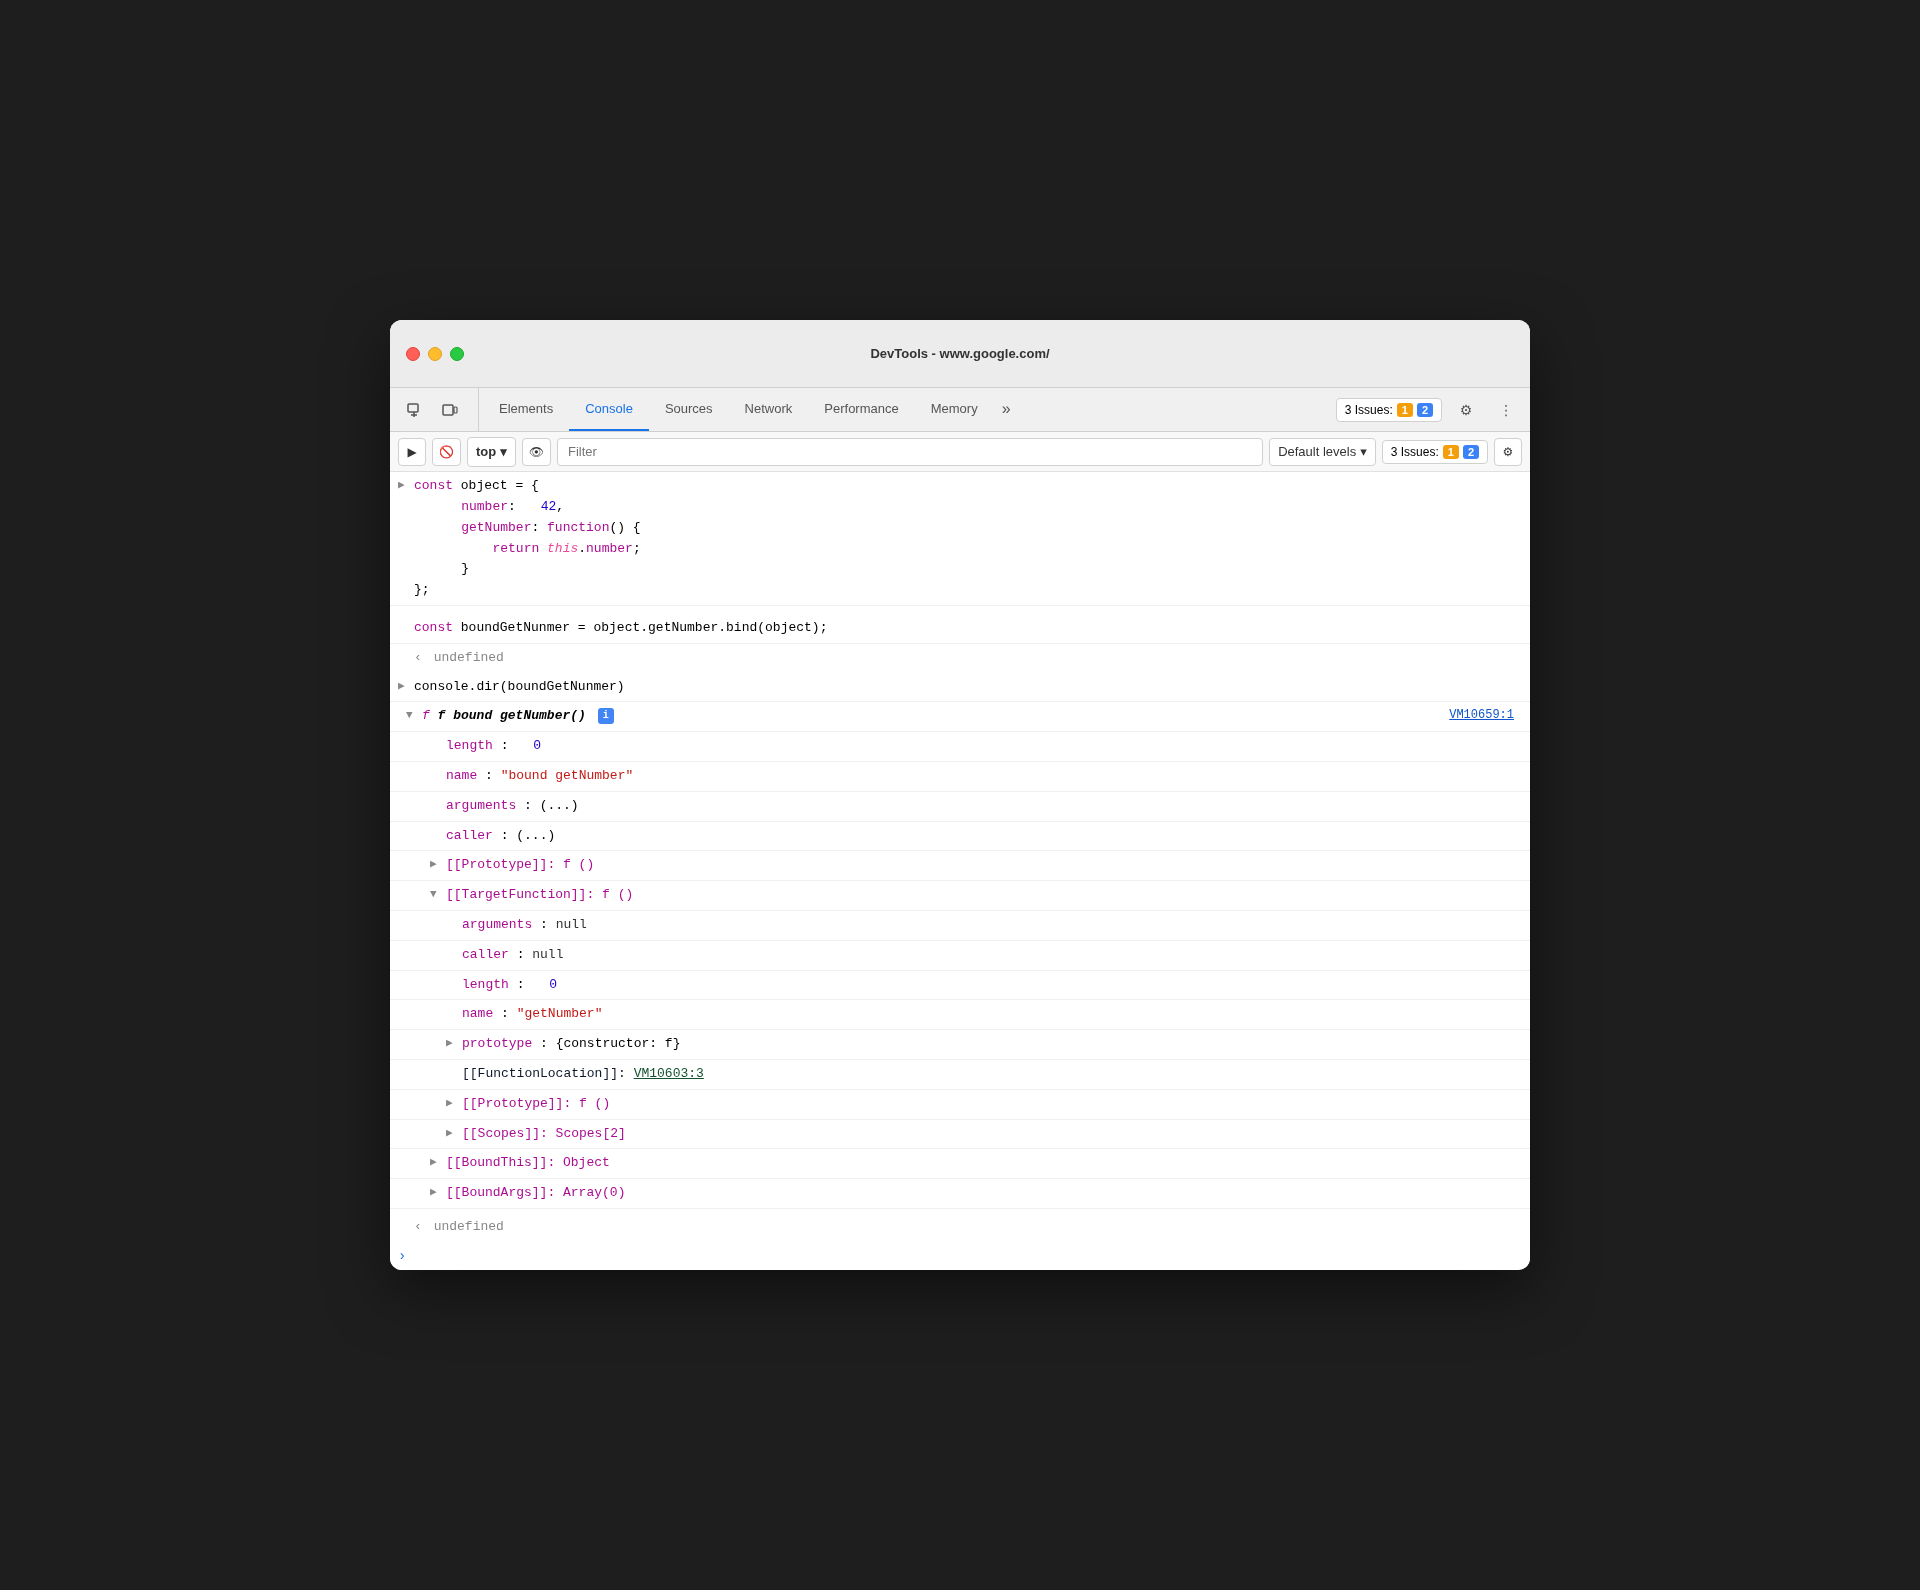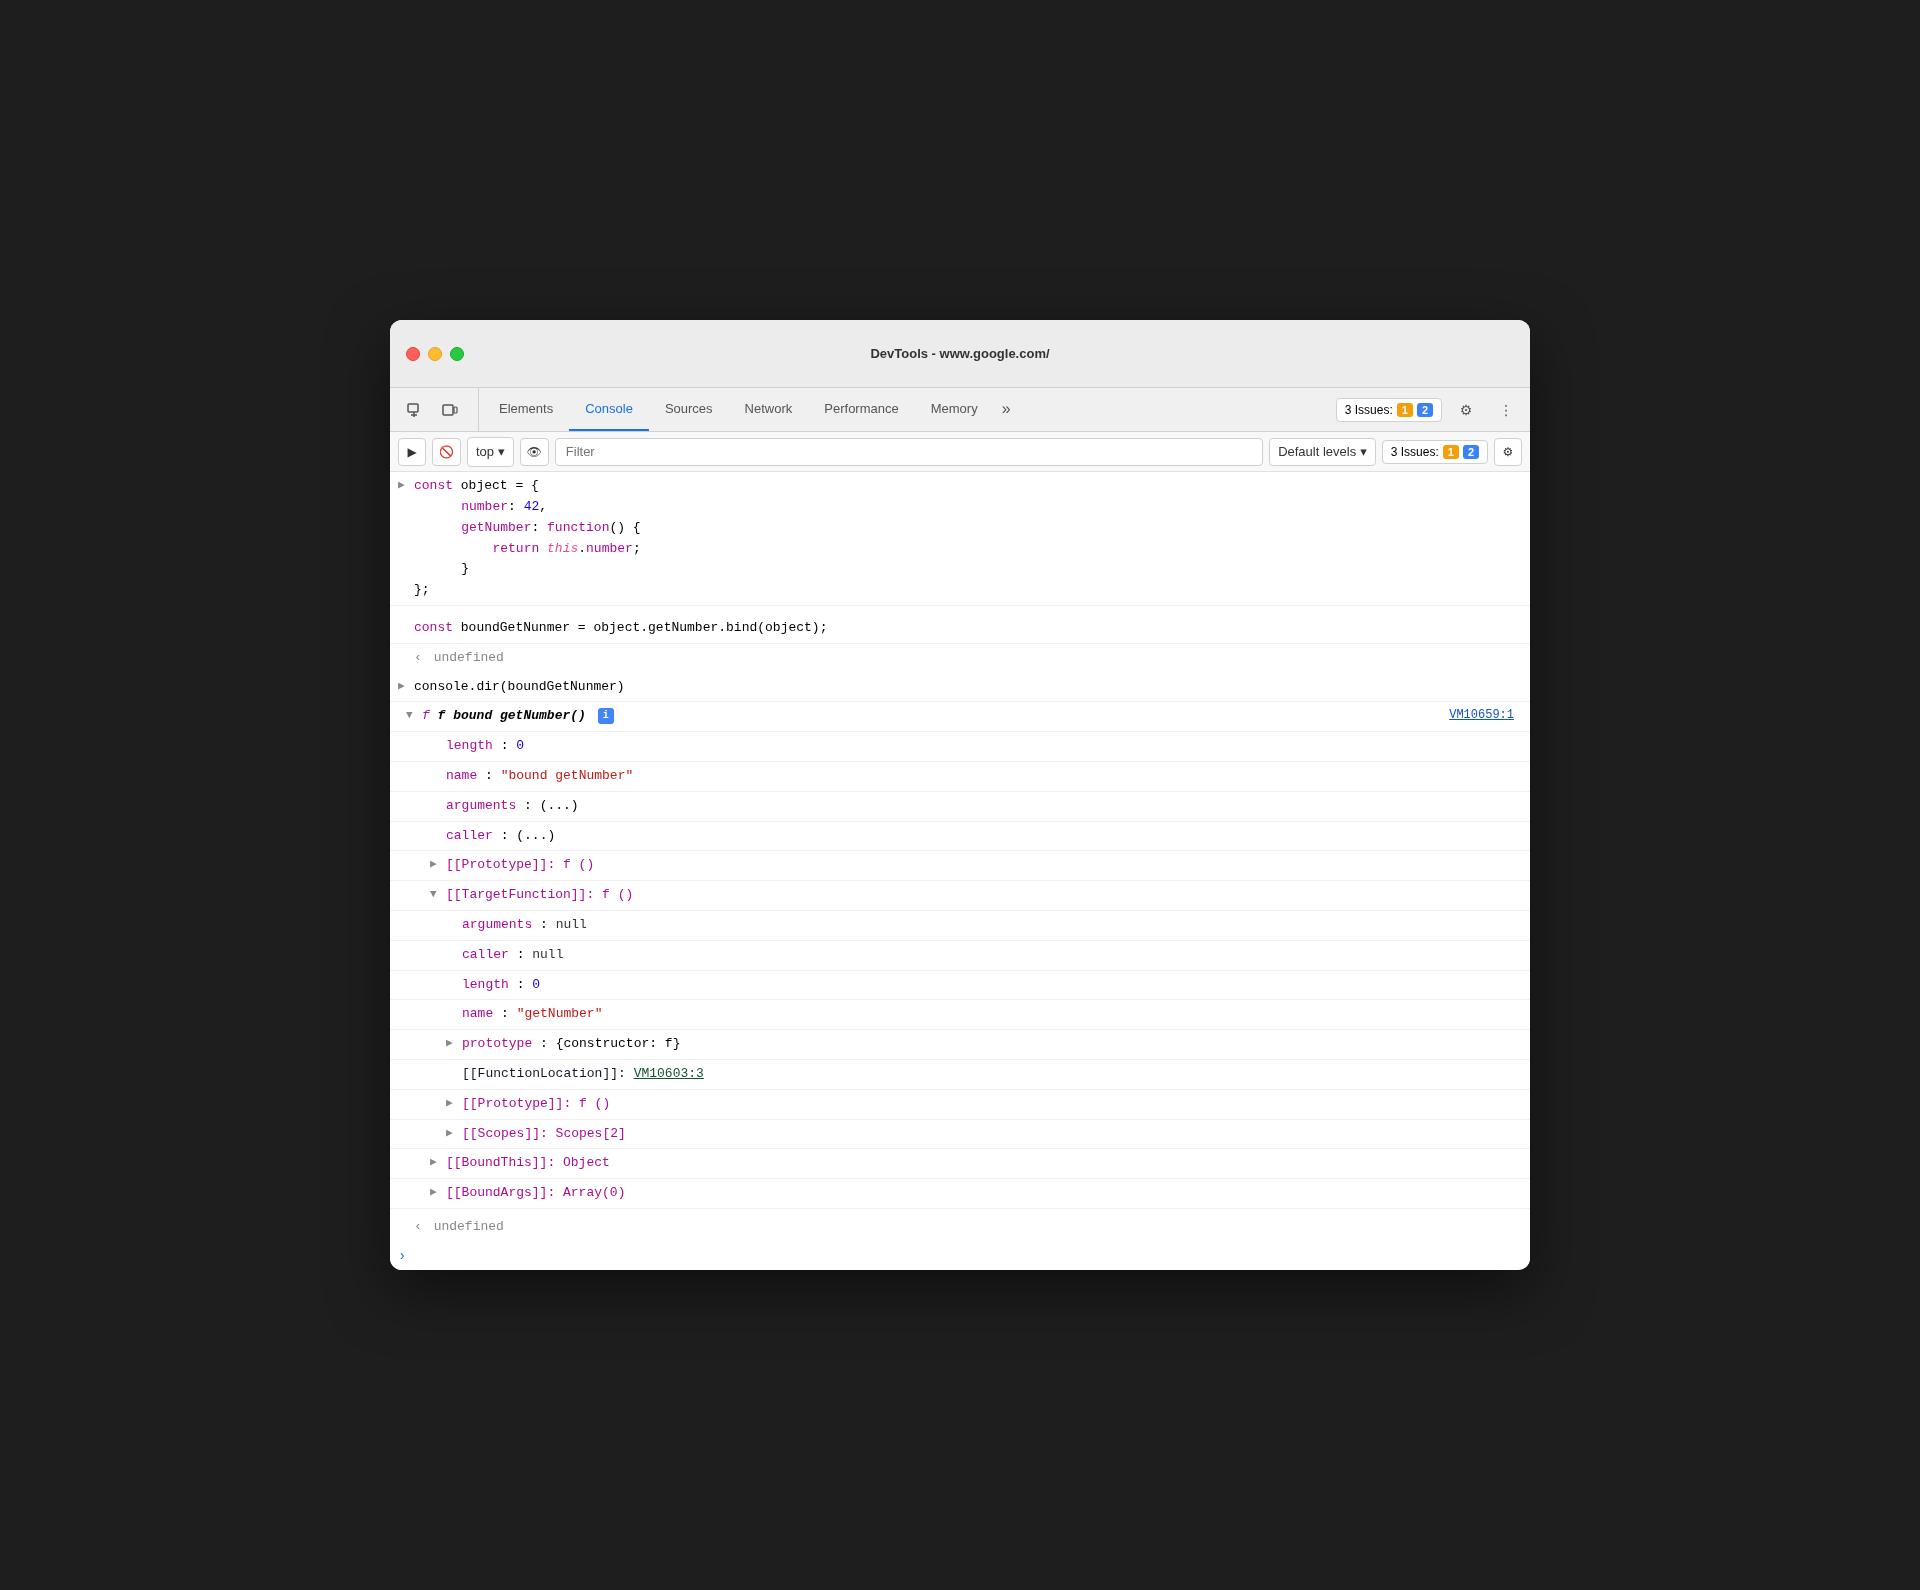--- a/index.html
+++ b/index.html
@@ -157,20 +157,21 @@
       align-items: center;
       border: 1px solid #d0d0d0;
       border-radius: 4px;
       background: white;
       padding: 14px 8px;
       height: 28px;
       font-size: 13px;
       cursor: pointer;
       gap: 4px;
       color: #333;
+      font-weight: bold;
     }
     .filter-input {
       flex: 1;
       height: 28px;
       border: 1px solid #d0d0d0;
       border-radius: 4px;
       padding: 0 10px;
       font-size: 13px;
       outline: none;
       background: white;
@@ -209,21 +210,21 @@
       left: 8px;
       top: 5px;
       color: #888;
       font-size: 11px;
       cursor: pointer;
     }
     .chevron-right::before { content: '▶'; }
     .chevron-down::before { content: '▼'; }
     
     .kw { color: #aa0d91; font-weight: normal; } 
-    .num { color: #1c00cf; } 
+    .num { color: #1c00cf; margin-left: 17px; } 
     .str { color: #c41a16; } 
     .prop { color: #aa0d91; } 
     .val-null { color: #333; margin-top: 48px; }
     .val-link { color: #14532d; text-decoration: underline; cursor: pointer; text-align: center; }
     .val-italic { font-style: italic; color: #ec4899; }
     .val-gray { color: #0f172a; }
     .info-icon {
       display: inline-block;
       background: #4285f4;
       color: white;

